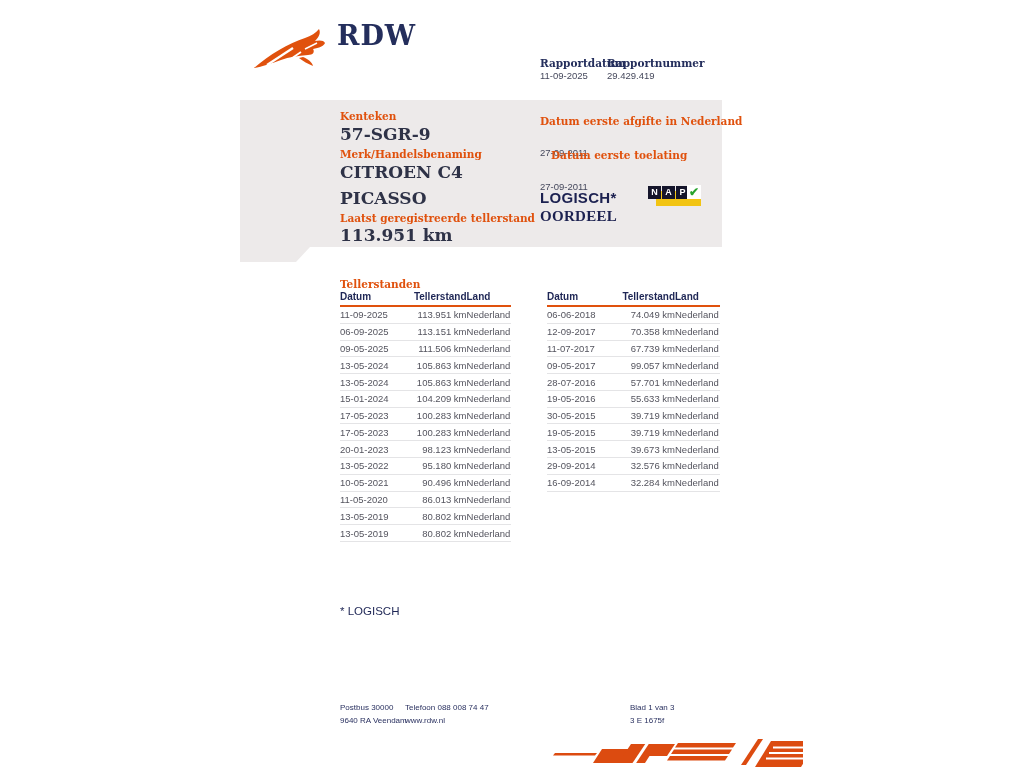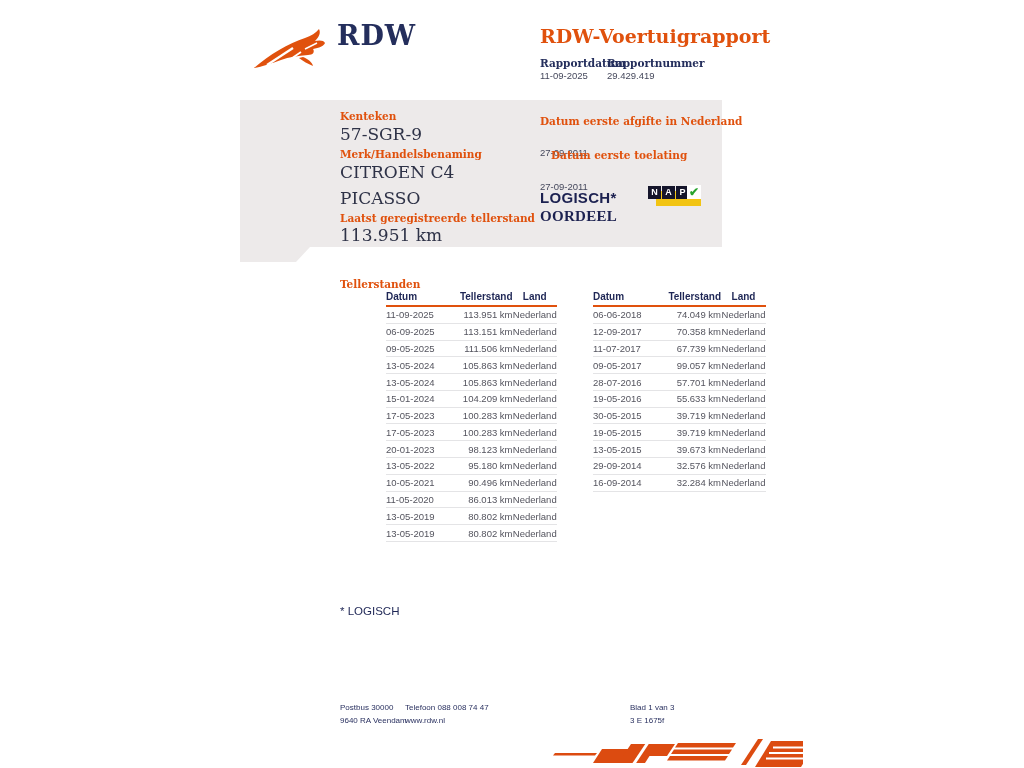--- a/index.html
+++ b/index.html
@@ -32,21 +32,21 @@
   #summary-panel {
     left:240px; top:100px; width:482px; height:162px;
     background:#EDEAEA;
     clip-path: polygon(0 0, 100% 0, 100% 147px, 70px 147px, 56px 100%, 0 100%);
   }
   .panel-label {
     font-family:"DejaVu Serif", serif; font-size:10.5px; font-weight:bold;
     color:#E0510D;
   }
   .panel-value {
-    font-family:"DejaVu Serif", serif; font-size:17px; font-weight:normal;
+    font-family:"DejaVu Serif", serif; font-size:17px; font-weight:bold;
     color:#2E3247; line-height:26px;
   }
   .panel-value-sm { font-size:9.5px; color:#45485C;margin-top:20px; }
   .oordeel {
     font-size:15px; font-weight:bold; color:#1C2150; line-height:18px;
     letter-spacing:0.3px;
   }
 
   
   #nap-logo { left:648px; top:184px; width:54px; height:26px; }
@@ -55,35 +55,35 @@
     position:absolute; top:2px; width:13px; height:13px; background:#15152B;
     color:#fff; font-size:9px; font-weight:bold; text-align:center; line-height:13px;
   }
   #nap-logo .nap-check {
     position:absolute; left:39px; top:1px; width:14px; height:14px; background:#fff;
     color:#28A32E; font-size:12px; font-weight:bold; text-align:center; line-height:14px;
   }
 
   
   #tables-title { left:340px; top:278px; }
-  .km-table { border-collapse:collapse; table-layout:fixed;margin-left:46px; }
+  .km-table { border-collapse:collapse; table-layout:fixed; }
   #left-table  { left:340px; top:290px; width:171px; }
   #right-table { left:547px; top:290px; width:173px; }
   .km-table th {
     font-size:10px; font-weight:bold; color:#1E2655;
     border-bottom:2px solid #E0510D; padding:1px 0 3px 0;
   }
   .km-table td {
     font-size:9.5px; color:#54545E;
     border-bottom:1px solid #E4E4E6; padding:2.4px 0;
     white-space:nowrap;
   }
   .km-table th:nth-child(1), .km-table td:nth-child(1) { text-align:left; width:40%; }
   .km-table th:nth-child(2), .km-table td:nth-child(2) { text-align:right; width:34%; }
-  .km-table th:nth-child(3), .km-table td:nth-child(3) { text-align:center; width:26%; }
+  .km-table th:nth-child(3), .km-table td:nth-child(3) { text-align:left; width:26%; }
 
   
   #footnote-title { left:340px; top:605px; font-size:11.5px; font-weight:normal; color:#1E2655; }
   #footnote-text {
     left:340px; top:621px; width:392px;
     font-size:9.5px; line-height:16px; color:#EC7B42;
   }
 
   
   .foot { font-size:8px; color:#2A3160; line-height:13px; }
@@ -103,21 +103,20 @@
     <path fill="#E0510D" d="M1,41 C16,28 36,16 52,11 C58,9 63,6 66,2 C68,6 66,10 62,14
       C66,13 71,13 72,16 C71,19 66,21 60,22 C62,25 60,28 55,28
       C45,29 36,30 28,33 C19,36 9,40 1,41 Z"></path>
     <path fill="#E0510D" d="M50,30 C55,32 59,35 60,39 C55,37 50,34 46,31 Z"></path>
     <path stroke="#ffffff" stroke-width="2.2" d="M14,38 L40,21"></path>
     <path stroke="#ffffff" stroke-width="1.8" d="M26,40 L48,25"></path>
     <path stroke="#ffffff" stroke-width="1.4" d="M52,22 L64,16"></path>
   </svg>
   <div id="rdw-logo-text" class="abs">RDW</div>
 
-  <div id="report-title" class="abs">RDW-Voertuigrapport</div>
   <div class="abs hdr-label" style="left:540px; top:57px;">Rapportdatum</div>
   <div class="abs hdr-value" style="left:540px; top:70px;">11-09-2025</div>
   <div class="abs hdr-label" style="left:607px; top:57px;">Rapportnummer</div>
   <div class="abs hdr-value" style="left:607px; top:70px;">29.429.419</div>
 
   <div id="summary-panel" class="abs"></div>
 
   <div class="abs panel-label" style="left:340px; top:110px;">Kenteken</div>
   <div class="abs panel-value" style="left:340px; top:121px;">57-SGR-9</div>
   <div class="abs panel-label" style="left:340px; top:148px;">Merk/Handelsbenaming</div>

